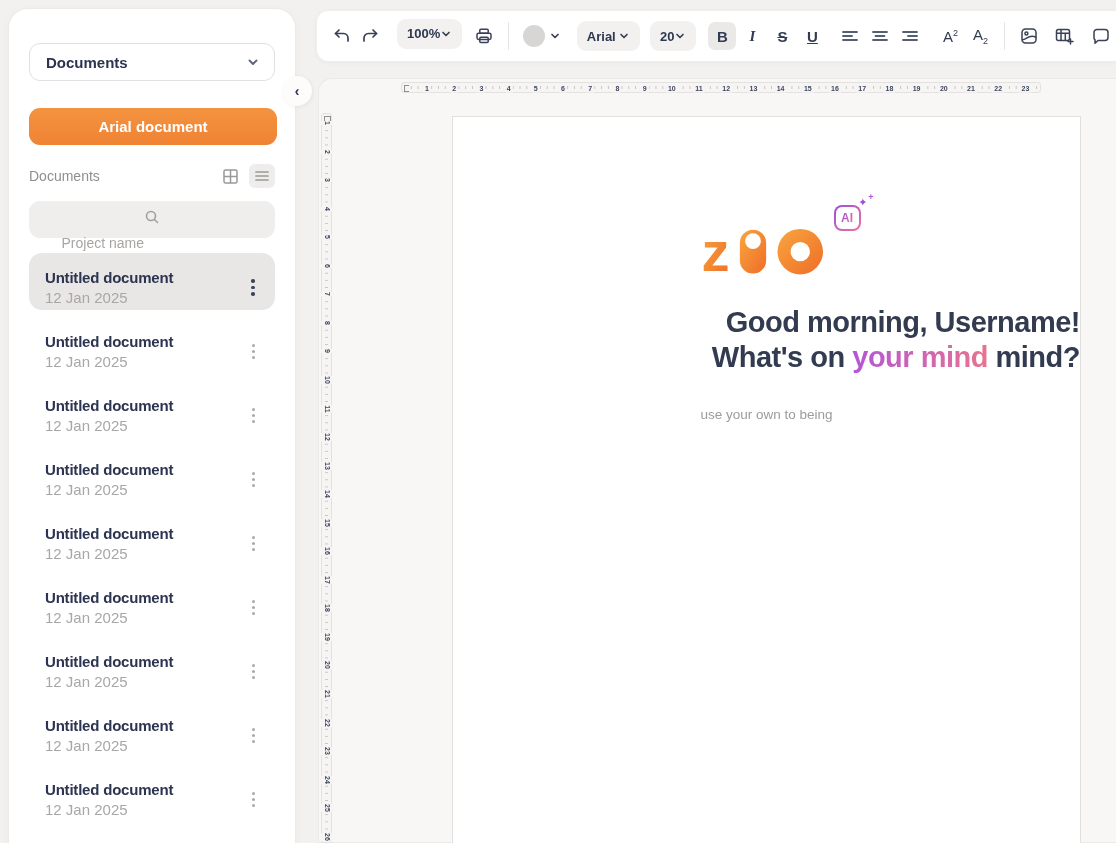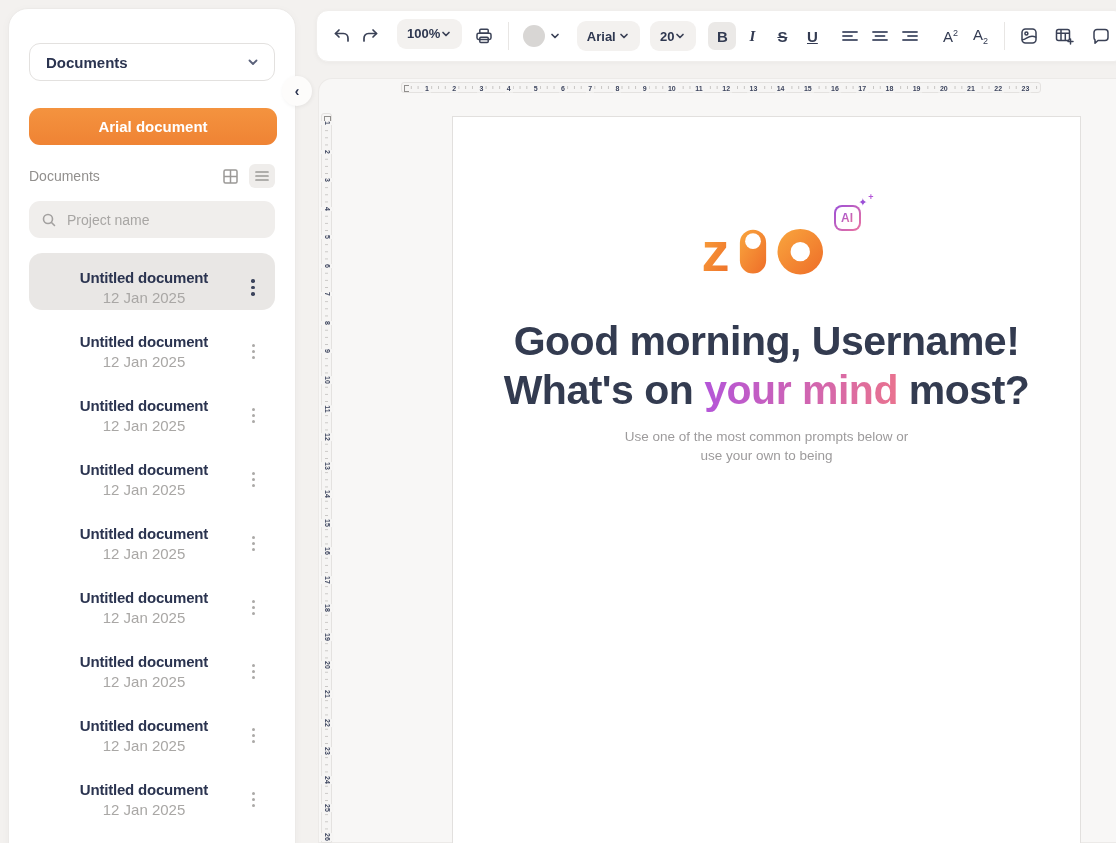--- a/index.html
+++ b/index.html
@@ -32,31 +32,31 @@
   }
   .section-row {
     margin:18px 20px 0; display:flex; align-items:center; justify-content:space-between; height:26px;
   }
   .section-row .sec-lbl { font-size:14px; color:#918F8D; }
   .view-toggles { display:flex; align-items:center; gap:6px; }
   .view-btn { width:26px; height:24px; display:flex; align-items:center; justify-content:center; border-radius:6px; cursor:pointer; }
   .view-btn.active { background:#EFEDEB; }
   .search-box {
     margin:12px 20px 0; height:37px; background:#F0EEEC; border-radius:11px;
-    display:flex; align-items:center; padding:0 12px; gap:10px;
+    display:flex; align-items:center; padding:8px 12px; gap:10px;flex-direction:column;
   }
   .search-box input {
     border:none; outline:none; background:transparent; font-size:14px; flex:1;
     font-family:"Liberation Sans",sans-serif; color:#54514F;
   }
   .search-box input::placeholder { color:#A8A6A4; }
   .doc-list { margin-top:15px; }
   .doc-item {
     height:57px; margin:0 20px 7px; border-radius:13px; display:flex; align-items:center;
-    padding:12px 12px 0 16px; cursor:pointer;text-align:center;
+    padding:12px 12px 0 16px; cursor:pointer;
   }
   .doc-item.selected { background:#E9E7E5; }
   .doc-meta { flex:1; }
   .doc-title { font-size:15px; font-weight:bold; color:#2B3450; letter-spacing:-0.2px; }
   .doc-date { font-size:15px; color:#A9A7A5; margin-top:3px; }
   .kebab { width:20px; height:24px; display:flex; flex-direction:column; align-items:center; justify-content:center; gap:3px; cursor:pointer; }
   .kebab i { width:3px; height:3px; border-radius:50%; background:#ABA9A7; }
   .doc-item.selected .kebab i { background:#3C445C; width:3.5px; height:3.5px; }
 
   .collapse-handle {
@@ -145,21 +145,21 @@
     background-clip:padding-box;
   }
   .ai-badge-inner span {
     background:linear-gradient(135deg,#9B4FD8,#E9739C);
     -webkit-background-clip:text; background-clip:text; color:transparent;
   }
   .sparkle { position:absolute; top:-8px; right:-7px; color:#9B4FD6; font-size:11px; line-height:10px; background:#fff; border-radius:50%; }
   .sparkle-plus { position:absolute; top:-12px; right:-13px; color:#B455D8; font-size:9px; font-weight:bold; line-height:8px; }
 
   .greeting {
-    margin-top:40px; text-align:center; font-size:41px; font-weight:bold;
+    margin-top:28px; text-align:right; font-size:29px; font-weight:bold;
     color:#333B50; line-height:1.2; letter-spacing:-0.5px;
   }
   .greeting .accent {
     background:linear-gradient(90deg,#B455D8,#E9738F);
     -webkit-background-clip:text; background-clip:text; color:transparent;
   }
   .subtitle {
     margin-top:13px; text-align:center; font-size:13.5px; color:#9D9B9C; line-height:1.35;
   }
 </style>
@@ -506,21 +506,21 @@
         <div class="ai-badge-inner">
             <span>AI</span>
           </div>
         <span class="sparkle">✦</span>
         <span class="sparkle-plus">+</span>
       </div>
     </div>
 
     <h1 class="greeting">
       <span>Good morning, Username!</span><br>
-      <span>What's on </span><span class="accent">your mind</span><span> most?</span>
+      <span>What's on </span><span class="accent">your mind</span><span> mind?</span>
     </h1>
 
     <p class="subtitle">
-      <span>Use one of the most common prompts below or</span><br>
+      <br>
       <span>use your own to being</span>
     </p>
   </div>
 </div>
 
 </body></html>

